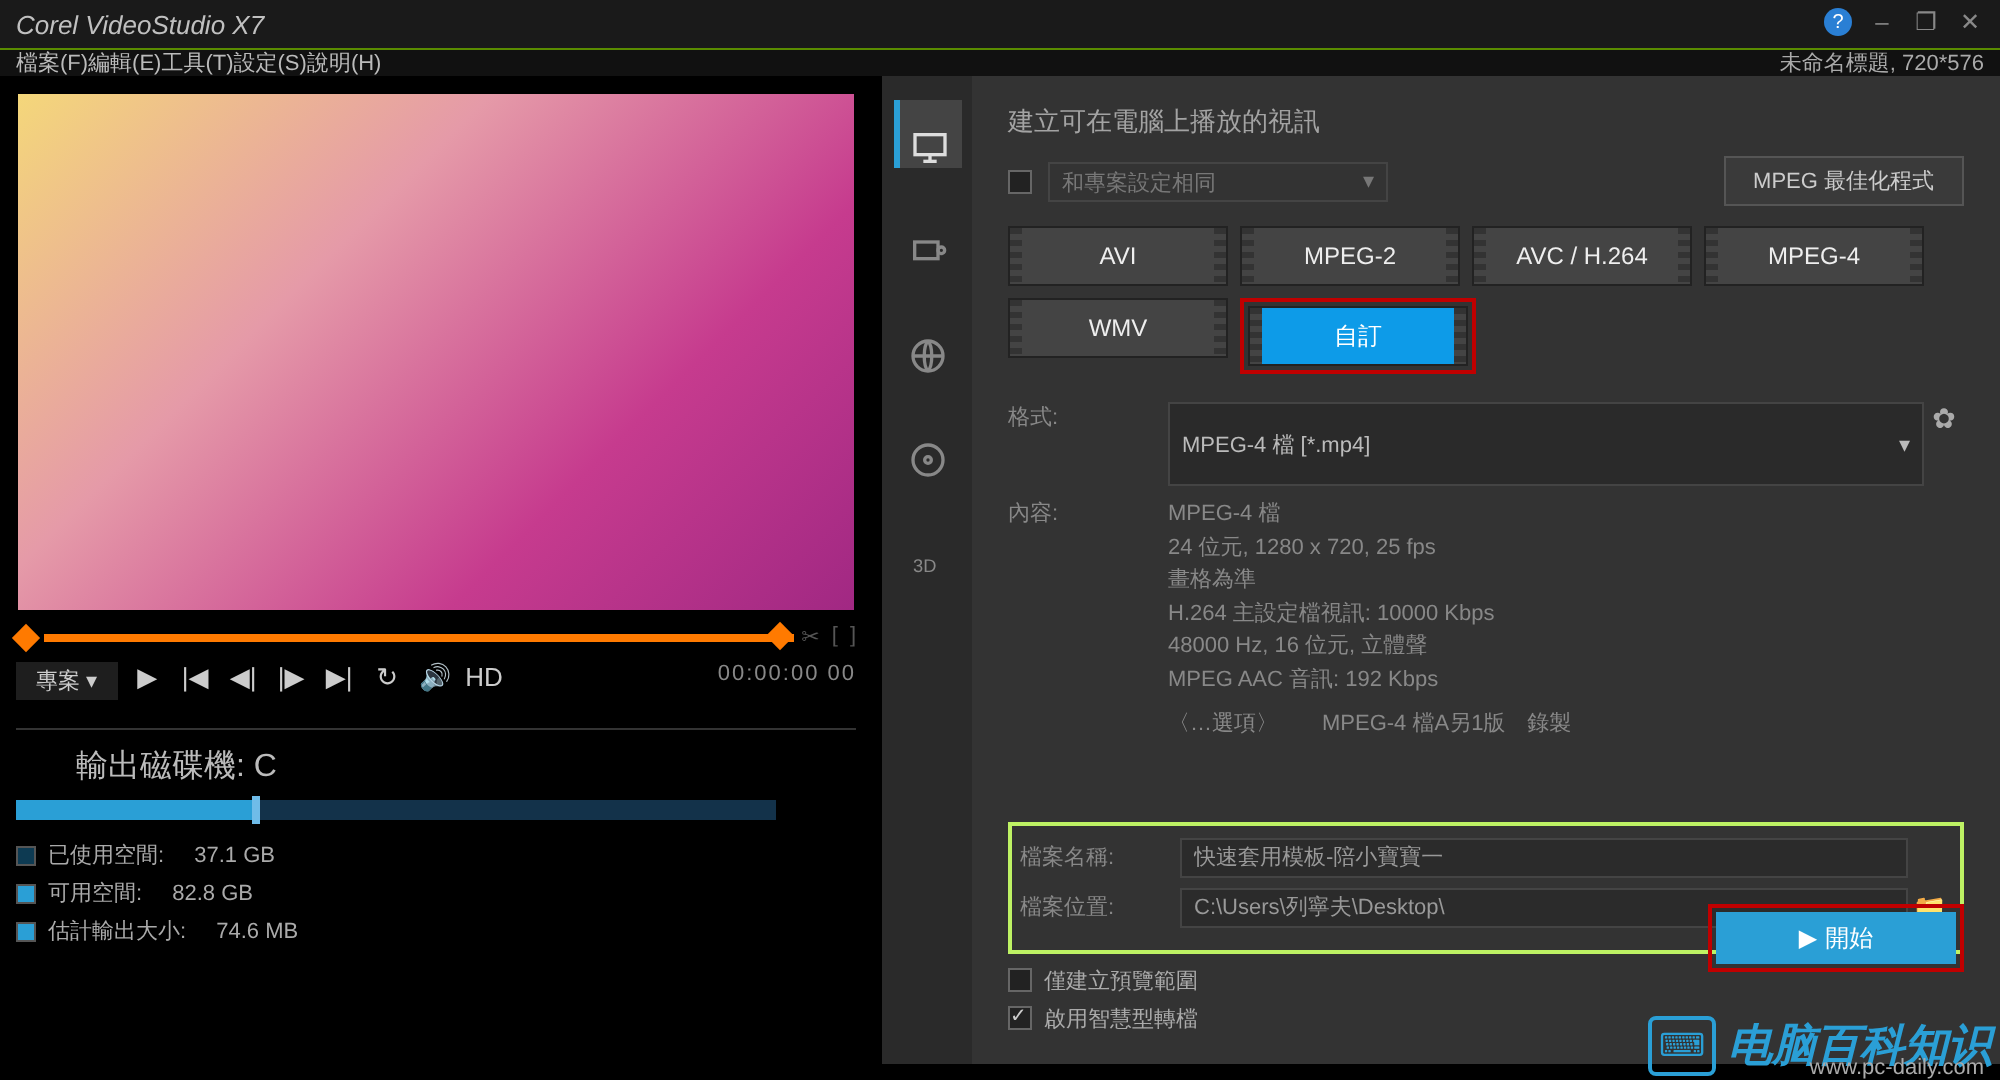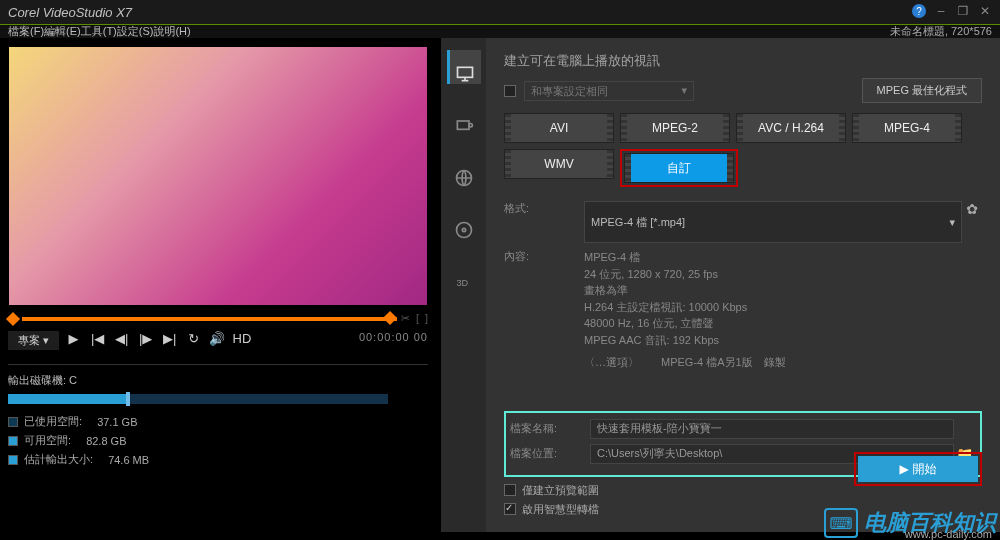--- a/index.html
+++ b/index.html
@@ -28,21 +28,21 @@
 .time-track { flex: 1; height: 4px; background: #ff7a00; margin: 0 4px; position: relative; }
 .time-cue { position: absolute; right: 2px; top: -4px; width: 10px; height: 10px; background: #ff7a00; transform: rotate(45deg); }
 .right-icons { display: flex; gap: 6px; color: #555; font-size: 11px; }
 
 .controls-row { display: flex; align-items: flex-start; gap: 6px; margin-top: 6px; width: 420px; }
 .proj-label { background: #1e1e1e; padding: 2px 10px; color: #ccc; font-size: 11px; }
 .ctrl-btn { color: #ccc; font-size: 13px; width: 18px; text-align: center; }
 .time-readout { margin-left: auto; color: #888; font-size: 11px; letter-spacing: 1px; }
 
 .disk-panel { margin-top: 14px; width: 420px; border-top: 1px solid #333; padding-top: 8px; }
-.disk-title { color: #bbb; font-size: 11px; margin-bottom: 6px; }
+.disk-title { color: #bbb; font-size: 16px; margin-bottom: 6px; margin-left: 30px; }
 .disk-bar { width: 380px; height: 10px; background: #13324a; position: relative; margin-bottom: 10px; }
 .disk-used { height: 100%; background: #2a9fd6; }
 .disk-handle { position: absolute; top: -2px; width: 4px; height: 14px; background: #6fbce8; }
 .legend-row { display: flex; align-items: center; gap: 6px; margin-top: 4px; font-size: 11px; }
 .swatch { width: 10px; height: 10px; border: 1px solid #555; }
 
 .side-tabs { width: 46px; background: #2a2a2a; display: flex; flex-direction: column; align-items: center; padding-top: 12px; gap: 18px; border-left: 1px solid #000; }
 .side-tab { width: 34px; height: 34px; display: flex; align-items: flex-end; justify-content: center; color: #888; }
 .side-tab.active { background: #444; border-left: 3px solid #2a9fd6; color: #ddd; }
 .side-tab svg { width: 20px; height: 20px; }
@@ -61,21 +61,21 @@
 .fmt-btn .perf.r { left: auto; right: 0; }
 .fmt-btn.selected { background: #0d9be8; color: #fff; }
 .fmt-highlight { border: 2px solid #c00000; padding: 2px; display: inline-block; }
 
 .props { margin-top: 14px; display: grid; grid-template-columns: 80px 1fr 20px; row-gap: 6px; align-items: start; }
 .prop-label { text-align: left; color: #888; font-size: 11px; padding-right: 10px; }
 .prop-dd { height: 20px; background: #2a2a2a; border: 1px solid #444; color: #bbb; font-size: 11px; padding: 20px 6px; display: flex; align-items: center; justify-content: space-between; }
 .gear { color: #aaa; font-size: 14px; text-align: center; }
 .prop-text { color: #888; font-size: 11px; line-height: 1.5; }
 
-.path-block { margin-top: 40px; border: 2px solid #5eead4; padding: 6px 4px; }
+.path-block { margin-top: 40px; border: 2px solid #bef264; padding: 6px 4px; }
 .path-row { display: grid; grid-template-columns: 80px 1fr 22px; align-items: center; margin-bottom: 5px; }
 .path-input { height: 20px; background: #2b2b2b; border: 1px solid #444; color: #999; font-size: 11px; padding: 2px 6px; }
 .folder-ic { color: #888; font-size: 14px; text-align: center; }
 
 .bottom-opts { margin-top: 6px; }
 .start-wrap { position: absolute; right: 18px; bottom: 46px; border: 2px solid #c00000; padding: 2px; }
 .start-btn { width: 120px; height: 26px; background: #2a9fd6; color: #fff; display: flex; align-items: center; justify-content: center; font-size: 12px; gap: 4px; }
 
 .watermark { position: absolute; right: 4px; bottom: 2px; display: flex; align-items: center; gap: 6px; }
 .wm-logo { width: 34px; height: 30px; border: 2px solid #2a9fd6; border-radius: 4px; display: flex; align-items: center; justify-content: center; color: #2a9fd6; font-size: 16px; }

